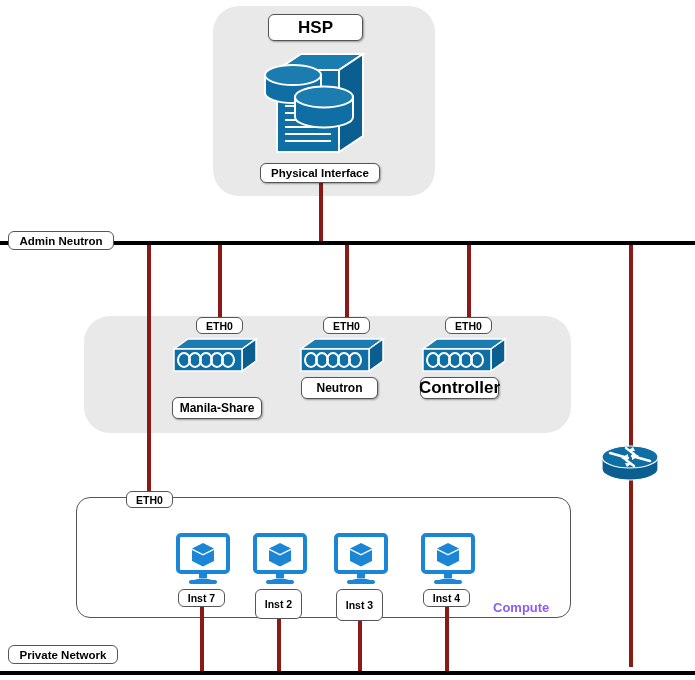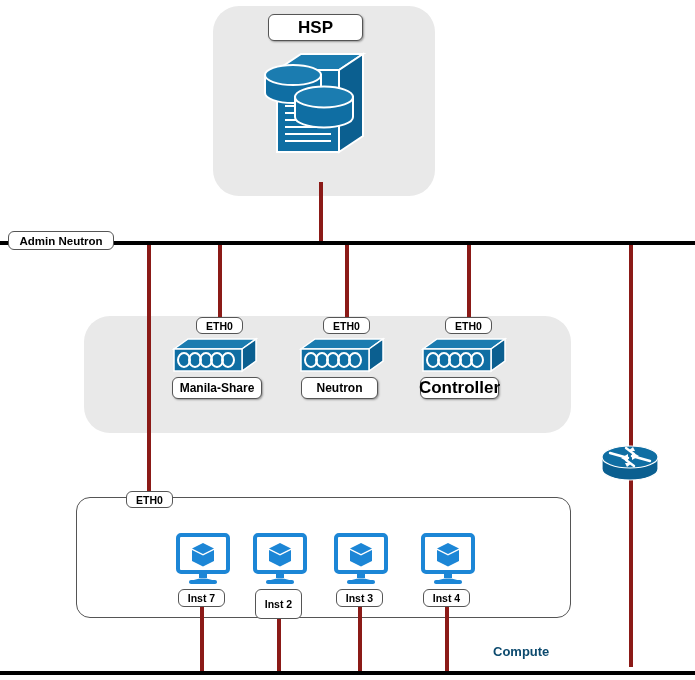--- a/index.html
+++ b/index.html
@@ -65,23 +65,22 @@
     position:absolute;
     border:1px solid #555;
     border-radius:14px;
     background:transparent;
     z-index:5;
   }
   .computelabel{
     position:absolute;
     font-weight:bold;
     font-size:13px;
-    color:#0c4a6e;
+    color:#8b5cf6;
     z-index:12;
-    margin-top:44px;
   }
 
   
   .icon{position:absolute;z-index:25;}
   .icon svg{display:block;}
 </style>
 </head>
 <body>
 
 <div id="canvas">
@@ -114,20 +113,21 @@
         <ellipse cx="30" cy="27" rx="28" ry="10" fill="#1b7cb0" stroke="#ffffff" stroke-width="2"></ellipse>
       </g>
 
       <g>
         <path d="M32,49 L32,69 A29,10.5 0 0 0 90,69 L90,49 Z" fill="#0f6ea3" stroke="#ffffff" stroke-width="2"></path>
         <ellipse cx="61" cy="49" rx="29" ry="10.5" fill="#1b7cb0" stroke="#ffffff" stroke-width="2"></ellipse>
       </g>
     </svg>
   </div>
 
+  <div class="pill shadow" style="left:260px; top:163px; width:120px; height:20px; font-size:11.5px;">Physical Interface</div>
 
   <div class="link" style="left:319px; top:182px; width:4px; height:62px;"></div>
 
   <div class="busline" style="top:241px;"></div>
   <div class="pill" style="left:8px; top:231px; width:106px; height:19px; font-size:11.5px;">Admin Neutron</div>
 
   <div class="greypanel" style="left:84px; top:316px; width:487px; height:117px;"></div>
 
   <div class="link" style="left:218px; top:243px; width:4px; height:85px;"></div>
   <div class="link" style="left:345px; top:243px; width:4px; height:85px;"></div>
@@ -145,21 +145,21 @@
       <rect x="2" y="12" width="68" height="22" fill="#0f6ea3" stroke="#ffffff" stroke-width="1.5"></rect>
       <g fill="none" stroke="#ffffff" stroke-width="2">
         <ellipse cx="12" cy="23" rx="6" ry="7"></ellipse>
         <ellipse cx="23" cy="23" rx="6" ry="7"></ellipse>
         <ellipse cx="34" cy="23" rx="6" ry="7"></ellipse>
         <ellipse cx="45" cy="23" rx="6" ry="7"></ellipse>
         <ellipse cx="56" cy="23" rx="6" ry="7"></ellipse>
       </g>
     </svg>
   </div>
-  <div class="pill shadow" style="left:172px; top:377px; width:90px; height:22px; font-size:12px;">Manila-Share</div>
+  <div class="pill shadow" style="left:172px; top:397px; width:90px; height:22px; font-size:12px;">Manila-Share</div>
 
   <div class="pill" style="left:323px; top:317px; width:47px; height:17px; font-size:10.5px;">ETH0</div>
   <div class="icon" style="left:299px; top:337px; width:86px; height:36px;">
     <svg width="86" height="36" viewBox="0 0 86 36">
       <polygon points="2,12 16,2 84,2 70,12" fill="#1b7cb0" stroke="#ffffff" stroke-width="1.5"></polygon>
       <polygon points="70,12 84,2 84,24 70,34" fill="#0b5f90" stroke="#ffffff" stroke-width="1.5"></polygon>
       <rect x="2" y="12" width="68" height="22" fill="#0f6ea3" stroke="#ffffff" stroke-width="1.5"></rect>
       <g fill="none" stroke="#ffffff" stroke-width="2">
         <ellipse cx="12" cy="23" rx="6" ry="7"></ellipse>
         <ellipse cx="23" cy="23" rx="6" ry="7"></ellipse>
@@ -249,34 +249,35 @@
       <g fill="#1c86d6">
         <polygon points="27,10 38,15.5 27,21 16,15.5"></polygon>
         <polygon points="16,17 27,22.5 27,33.5 16,28"></polygon>
         <polygon points="38,17 38,28 27,33.5 27,22.5"></polygon>
       </g>
       <rect x="23" y="39" width="8" height="6" fill="#1c86d6"></rect>
       <path d="M13,50 C18,44 36,44 41,50 Z" fill="#1c86d6"></path>
       <rect x="13" y="47" width="28" height="4" rx="2" fill="#1c86d6"></rect>
     </svg>
   </div>
-  <div class="pill" style="left:336px; top:589px; width:47px; height:18px; font-size:10.5px;">Inst 3</div>
+  <div class="pill" style="left:336px; top:589px; width:47px; height:32px; font-size:10.5px;">Inst 3</div>
   <div class="link thin" style="left:358px; top:606px; width:4px; height:68px;"></div>
 
   <div class="icon" style="left:421px; top:533px; width:54px; height:52px;">
     <svg width="54" height="52" viewBox="0 0 54 52">
       <rect x="2" y="2" width="50" height="37" rx="3" fill="none" stroke="#1c86d6" stroke-width="4"></rect>
       <g fill="#1c86d6">
         <polygon points="27,10 38,15.5 27,21 16,15.5"></polygon>
         <polygon points="16,17 27,22.5 27,33.5 16,28"></polygon>
         <polygon points="38,17 38,28 27,33.5 27,22.5"></polygon>
       </g>
       <rect x="23" y="39" width="8" height="6" fill="#1c86d6"></rect>
       <path d="M13,50 C18,44 36,44 41,50 Z" fill="#1c86d6"></path>
       <rect x="13" y="47" width="28" height="4" rx="2" fill="#1c86d6"></rect>
     </svg>
   </div>
   <div class="pill" style="left:423px; top:589px; width:47px; height:18px; font-size:10.5px;">Inst 4</div>
   <div class="link thin" style="left:445px; top:606px; width:4px; height:68px;"></div>
 
   <div class="busline" style="top:671px;"></div>
+  <div class="pill" style="left:8px; top:645px; width:110px; height:19px; font-size:11.5px;">Private Network</div>
 
 </div>
 
 </body></html>

